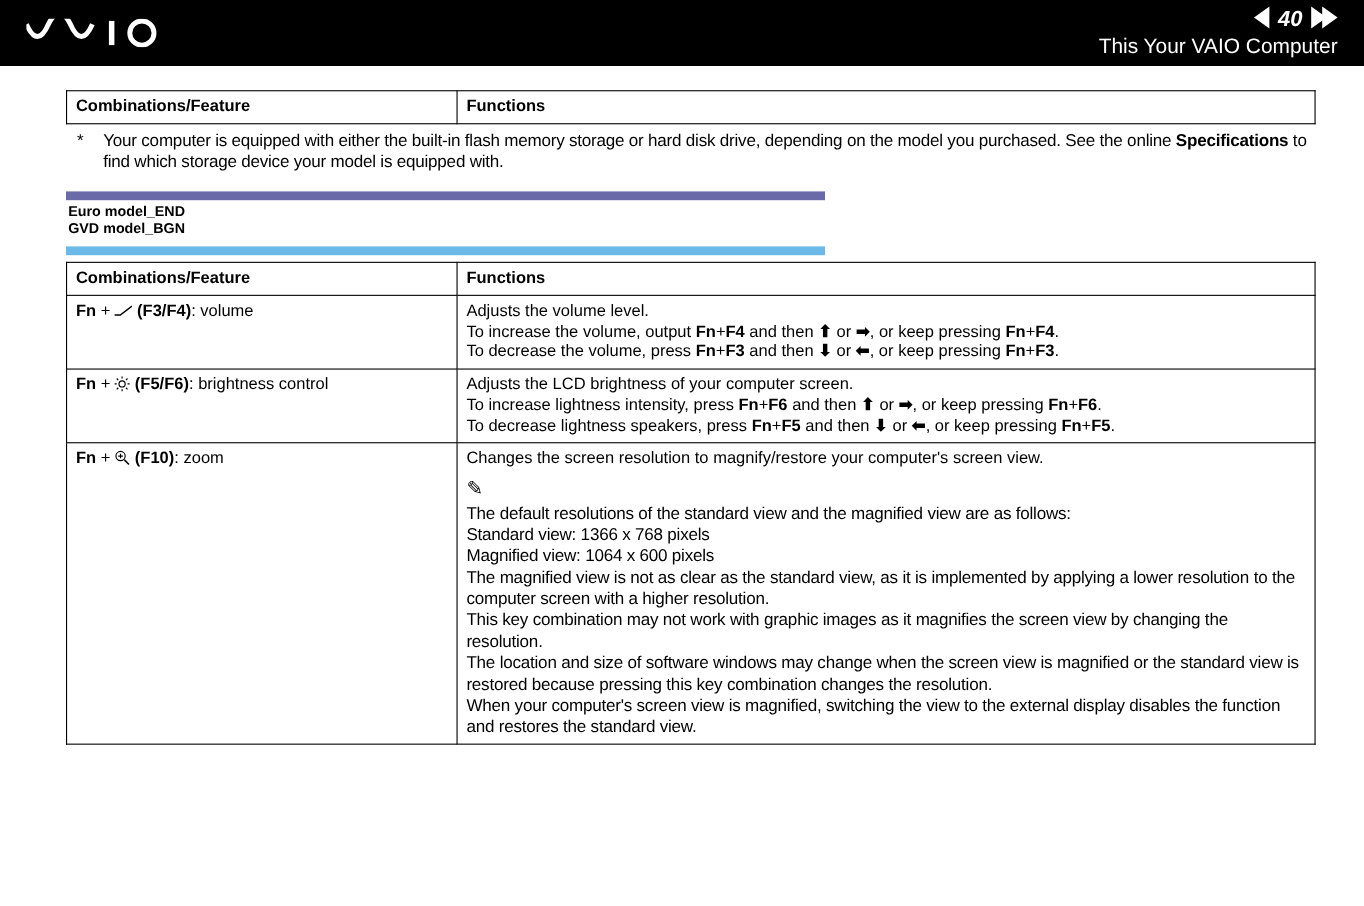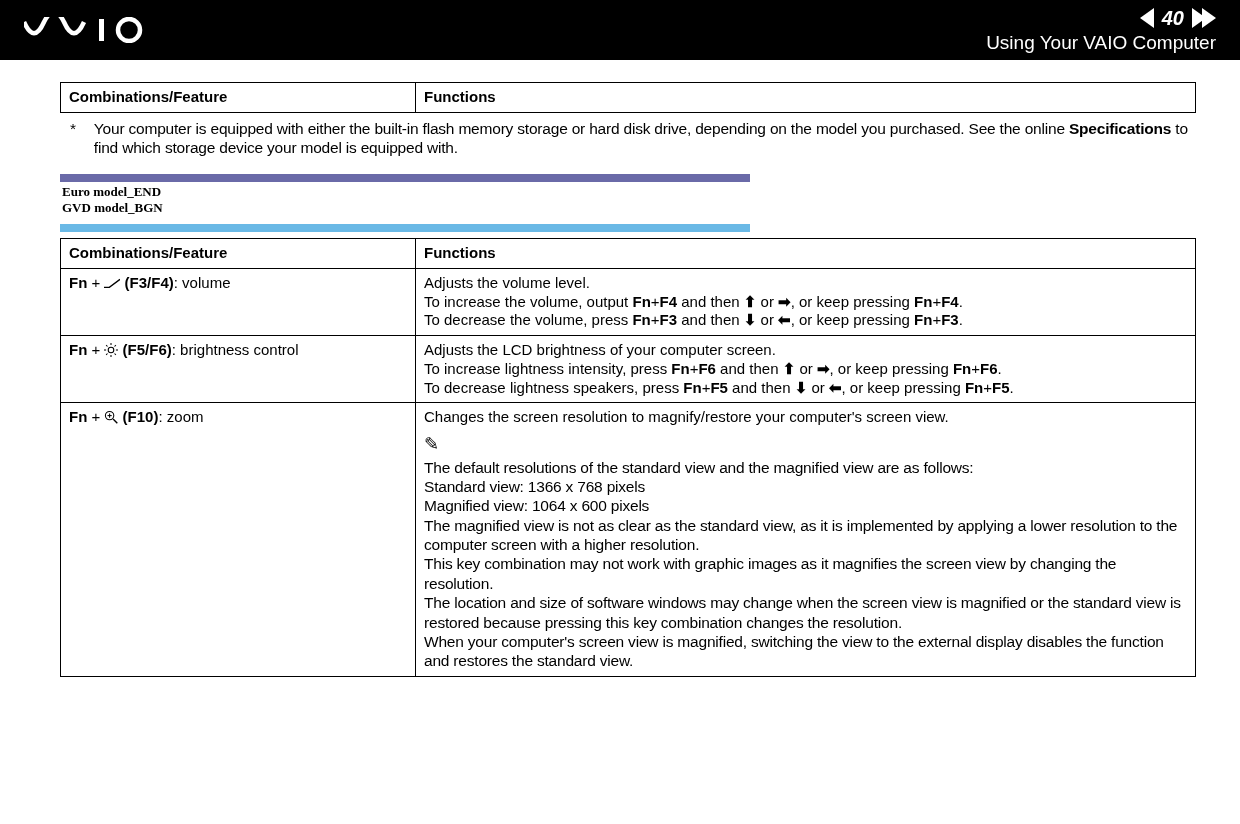--- a/index.html
+++ b/index.html
@@ -19,21 +19,21 @@
     color: #fff;
     height: 60px;
     display: flex;
     align-items: center;
     justify-content: space-between;
     padding: 0 24px;
     box-sizing: border-box;
   }
   .nav-cluster {
     display: flex;
-    align-items: center;
+    align-items: flex-start;
     gap: 0px;
   }
   .tri {
     width: 0; height: 0;
     border-top: 10px solid transparent;
     border-bottom: 10px solid transparent;
   }
   .tri.left  { border-right: 14px solid #fff; }
   .tri.right { border-left: 14px solid #fff;  }
   .tri + .tri { margin-left: -2px; }
@@ -90,21 +90,20 @@
     width: 690px;
     margin-top: 6px;
   }
   .bar-purple { background: #6a6aa8; }
   .bar-blue   { background: #6ab9e6; }
   .model-tag {
     font-size: 13px;
     font-weight: bold;
     line-height: 1.25;
     padding: 2px 0 2px 2px;
-    font-family: Liberation Serif, serif;
   }
   .feature-cell { font-weight: normal; }
   .feature-cell b { font-weight: bold; }
   .lcd-box {
     display: inline-block;
     border: 1.5px solid #000;
     border-radius: 2px;
     font-size: 9px;
     line-height: 10px;
     padding: 0 2px;
@@ -142,21 +141,21 @@
       <circle cx="210" cy="26" r="22" stroke="#fff" stroke-width="9" fill="none"></circle>
     </svg>
   </div>
   <div class="header-right">
     <div class="nav-cluster" style="justify-content:flex-end;">
       <span class="tri left"></span>
       <span class="page-number">40</span>
       <span class="tri right"></span>
       <span class="tri right" style="margin-left:-4px;"></span>
     </div>
-    <span class="header-title">Using Your VAIO Computer</span>
+    <span class="header-title">This Your VAIO Computer</span>
   </div>
 </div>
 
 <div class="content">
 
   <table class="fn">
     <colgroup>
         <col class="c1">
         <col class="c2">
       </colgroup>

